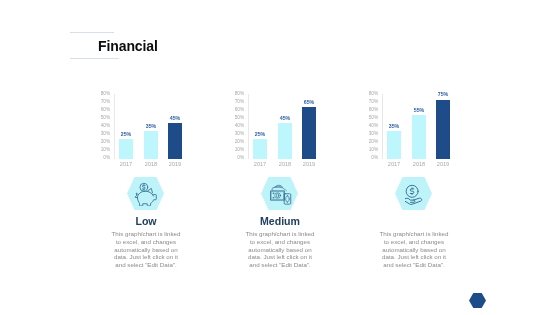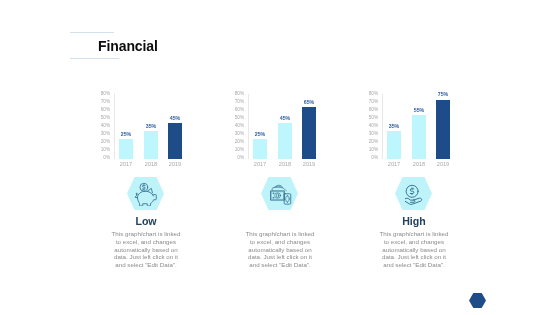--- a/index.html
+++ b/index.html
@@ -125,20 +125,21 @@
             <ellipse cx="9.25" cy="12.95" rx="2.85" ry="2.55"></ellipse>
             <ellipse cx="9.25" cy="12.95" rx="1.15" ry="1.75"></ellipse>
             <circle cx="5.1" cy="10.8" r="0.45"></circle>
             <circle cx="5.1" cy="15.1" r="0.45"></circle>
             <rect x="15.5" y="11.3" width="6.3" height="9.9" rx="0.9" stroke-width="0.8"></rect>
             <ellipse cx="18.65" cy="16.25" rx="1.75" ry="2.85"></ellipse>
             <path d="M18.65 12.8v0.6M18.65 19.1v0.6"></path>
           </g>
         </svg>
       </div>
+      <div class="lbl">Medium</div>
       <div class="desc">This graph/chart is linked to excel, and changes automatically based on data. Just left click on it and select "Edit Data".</div>
     </div>
   <div class="col col3" id="col2">
       <div class="chart">
         <div class="ytick" style="top:6.1px">80%</div>
         <div class="ytick" style="top:14.1px">70%</div>
         <div class="ytick" style="top:22.1px">60%</div>
         <div class="ytick" style="top:30.1px">50%</div>
         <div class="ytick" style="top:38.1px">40%</div>
         <div class="ytick" style="top:46.1px">30%</div>
@@ -162,20 +163,19 @@
         </svg>
         <svg class="iconsvg" viewBox="0 0 23 23">
           <g fill="none" stroke="#2f6e8e" stroke-width="0.9" stroke-linecap="round" stroke-linejoin="round">
             <circle cx="9.7" cy="8.9" r="5.75"></circle>
             <path d="M11.3 6.6H9.15a1.1 1.1 0 0 0 0 2.2h1.05a1.1 1.1 0 0 1 0 2.2H7.95M9.65 5.55v1.05M9.65 11.0v1.05"></path>
             <path d="M3.2 15.9 C4.3 15.35 5.7 15.45 6.65 16.25 L7.9 17.35 L11.3 17.35 a1.05 1.05 0 0 1 0 2.1 H8.1"></path>
             <path d="M10.7 17.35 L16.6 15.55 c1.0-.32 2.05.28 2.25 1.15 .14.7-.28 1.38-1.0 1.65 L9.7 21.3 c-.85.33-1.8.23-2.55-.28 L3.2 18.6"></path>
           </g>
         </svg>
       </div>
-      <div class="lbl">High</div>
       <div class="desc">This graph/chart is linked to excel, and changes automatically based on data. Just left click on it and select "Edit Data".</div>
     </div>
 
   <svg class="deco-hex" viewBox="0 0 17 15">
       <polygon points="4.3,0 12.7,0 17,7.5 12.7,15 4.3,15 0,7.5" fill="#1e4c88"></polygon>
     </svg>
 </div>
 
 </body></html>

